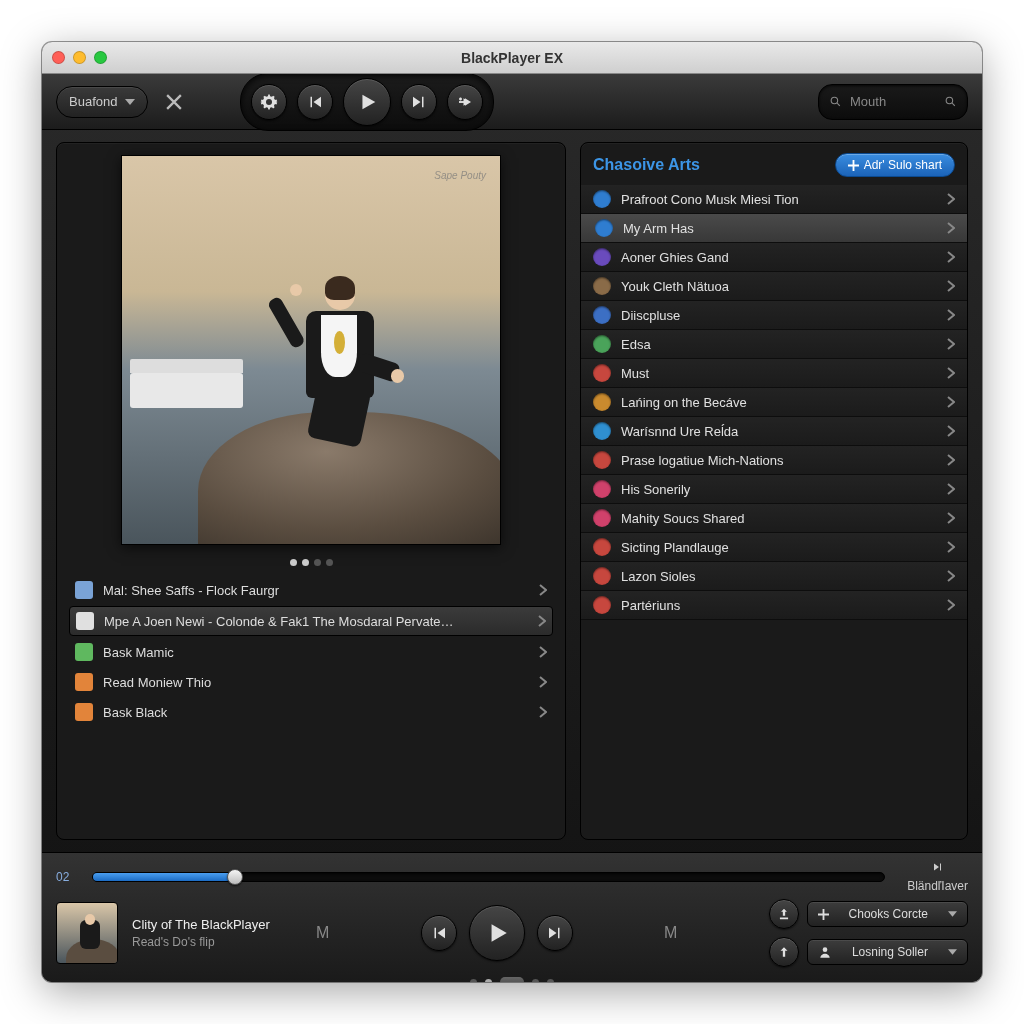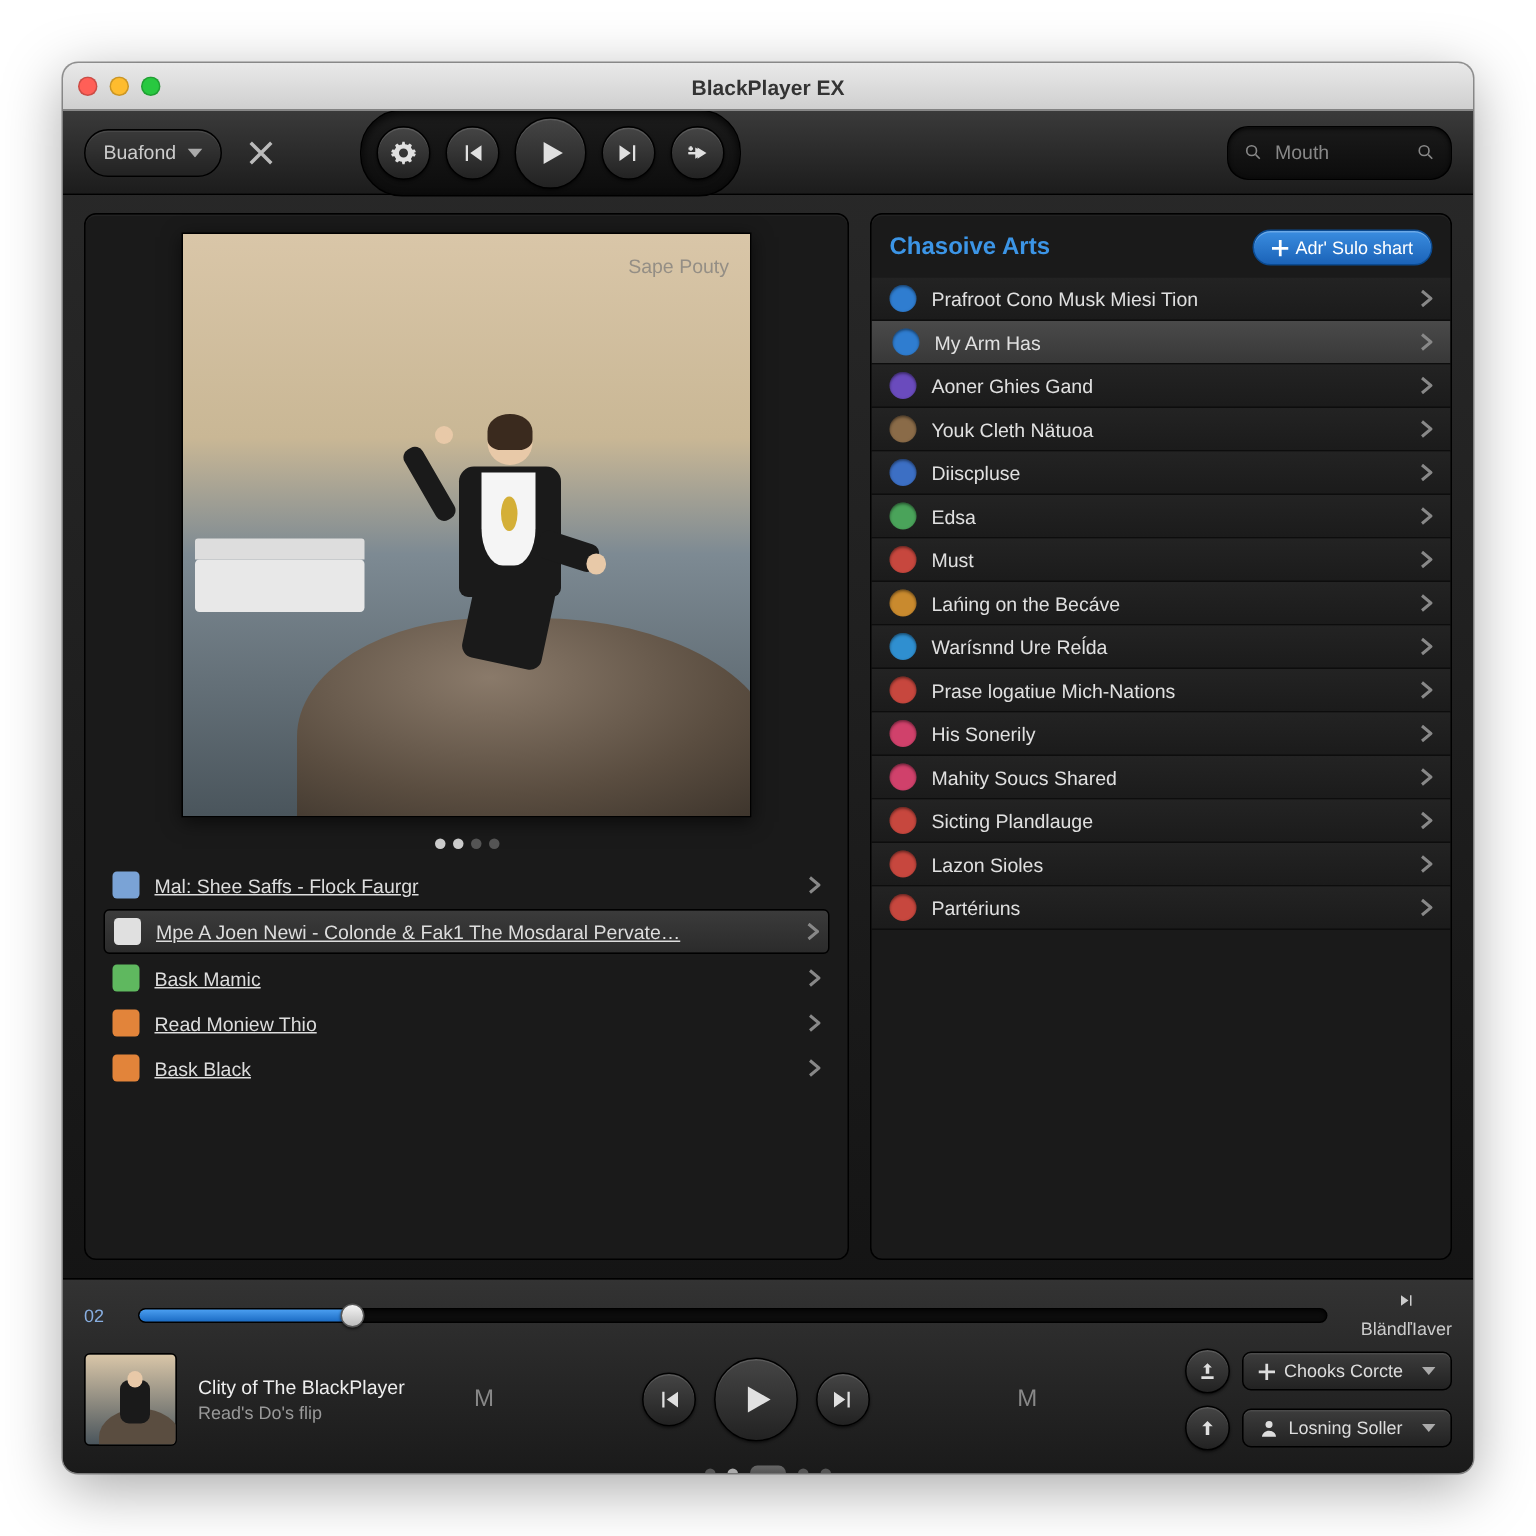--- a/index.html
+++ b/index.html
@@ -72,41 +72,41 @@
 }
 .left-panel { width:510px; padding:12px; }
 .right-panel { flex:1; }
 
 .album-art {
   width:380px; height:390px; margin:0 auto;
   background:linear-gradient(180deg,#d9c6a8 0%,#c9b795 35%,#7d8a93 55%,#4a555c 100%);
   border:1px solid #000; box-shadow:0 3px 12px rgba(0,0,0,0.6);
   position:relative; overflow:hidden;
 }
-.watermark { position:absolute; top:14px; right:14px; font-size:13px; color:rgba(120,120,120,0.7); }
+.watermark { position:absolute; top:14px; right:14px; font-size:10px; color:rgba(120,120,120,0.7); font-style:italic; }
 .boat { position:absolute; left:2%; top:56%; width:30%; height:9%; background:#e8e8e8; border-radius:3px; }
 .boat::before { content:""; position:absolute; top:-40%; left:0; width:100%; height:40%; background:#ddd; border-radius:2px 2px 0 0; }
 .rock { position:absolute; bottom:0; left:20%; width:85%; height:34%; background:radial-gradient(ellipse at 40% 30%, #8a7a6a, #5a4d40 60%, #3a322a); border-radius:40% 50% 0 0 / 60% 70% 0 0; }
 .person { position:absolute; left:38%; top:30%; width:36%; height:50%; }
 .head { position:absolute; top:4%; left:44%; width:22%; aspect-ratio:1; background:#e8c9a8; border-radius:50%; }
 .hair { position:absolute; top:2%; left:44%; width:22%; height:12%; background:#3a2a1e; border-radius:50% 50% 30% 30%; }
 .torso { position:absolute; top:20%; left:30%; width:50%; height:45%; background:#1a1a1a; border-radius:10px 10px 6px 6px; }
 .shirt { position:absolute; top:22%; left:41%; width:26%; height:32%; background:#f5f5f5; border-radius:0 0 40% 40%; }
 .pendant { position:absolute; top:30%; left:50%; width:8%; height:12%; background:#d4af37; border-radius:50%; }
 .arm-up { position:absolute; top:10%; left:20%; width:10%; height:28%; background:#1a1a1a; border-radius:6px; transform:rotate(-30deg); transform-origin:bottom; }
 .hand-up { position:absolute; top:6%; left:18%; width:9%; aspect-ratio:1; background:#e8c9a8; border-radius:50%; }
 .arm-down { position:absolute; top:44%; left:68%; width:30%; height:10%; background:#1a1a1a; border-radius:6px; transform:rotate(18deg); }
 .hand-down { position:absolute; top:50%; left:92%; width:10%; aspect-ratio:1; background:#e8c9a8; border-radius:50%; }
 .leg { position:absolute; top:58%; left:34%; width:40%; height:30%; background:#1a1a1a; border-radius:8px; transform:rotate(12deg); }
 
 .dots-row { display:flex; justify-content:center; gap:5px; margin:14px 0 10px; }
 .dot { width:7px; height:7px; border-radius:50%; background:#555; }
 .dot.active { background:#ccc; }
 
-.track-list { display:flex; flex-direction:column; gap:2px;text-decoration:underline; }
+.track-list { display:flex; flex-direction:column; gap:2px; }
 .track {
   display:flex; align-items:center; gap:10px; padding:5px 6px;
   font-size:13px; color:#ddd; cursor:pointer; border-radius:4px;
 }
 .track.selected { background:linear-gradient(#3b3b3b,#2b2b2b); border:1px solid #000; }
 .track-icon { width:18px; height:18px; border-radius:3px; flex-shrink:0; display:flex; align-items:center; justify-content:center; font-size:10px; color:#fff; }
 .chev-r { margin-left:auto; color:#888; }
 
 .right-header {
   display:flex; align-items:center; justify-content:space-between;
@@ -156,21 +156,21 @@
 .now-playing-text { display:flex; flex-direction:column; gap:3px; min-width:160px; }
 .np-title { font-size:13px; color:#eee; }
 .np-sub { font-size:12px; color:#999; }
 .ctrl-group { display:flex; align-items:center; gap:12px; margin:0 auto; }
 .play-big { width:56px; height:56px; }
 .play-big svg{width:26px;height:26px}
 .right-controls { margin-left:auto; display:flex; flex-direction:column; gap:8px; align-items:flex-end; }
 .right-row { display:flex; align-items:center; gap:8px; }
 .sel-btn {
   background:linear-gradient(#3c3c3c,#222); border:1px solid #000; border-radius:6px;
-  color:#ddd; font-size:12px; padding:5px 10px; display:flex; align-items:center; gap:6px;
+  color:#ddd; font-size:12px; padding:5px 10px; display:flex; align-items:center; gap:20px;
   box-shadow:inset 0 1px 0 rgba(255,255,255,0.08); cursor:pointer; min-width:140px;
 }
 .small-circ { width:30px; height:30px; }
 .small-circ svg{width:14px;height:14px}
 
 .bottom-dots { display:flex; justify-content:center; align-items:center; gap:8px; padding:4px 0 2px; }
 .bd { width:7px; height:7px; border-radius:50%; background:#555; }
 .bd.active { background:#aaa; }
 .bd.pill-shape { width:24px; height:10px; border-radius:6px; background:linear-gradient(#666,#444); }
 

